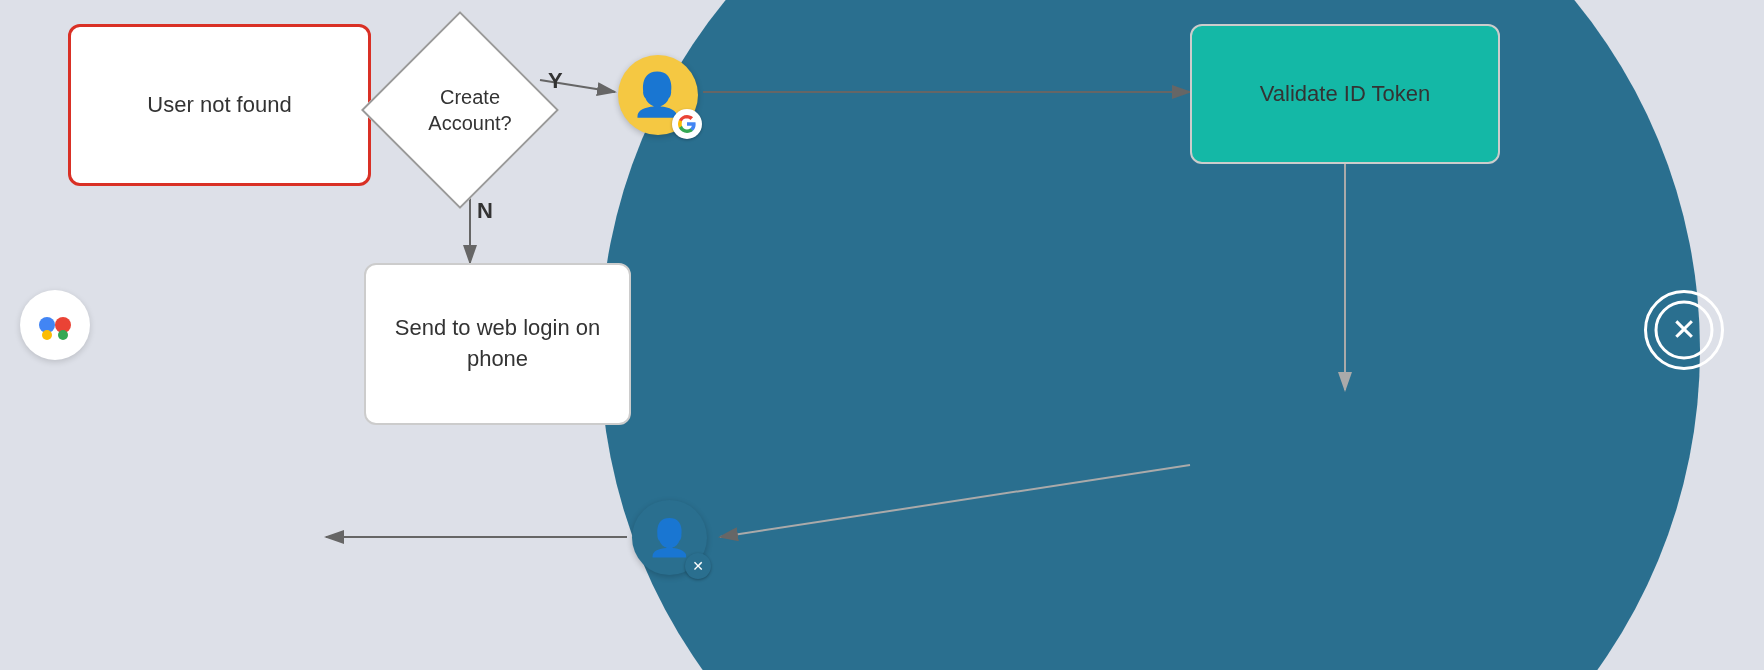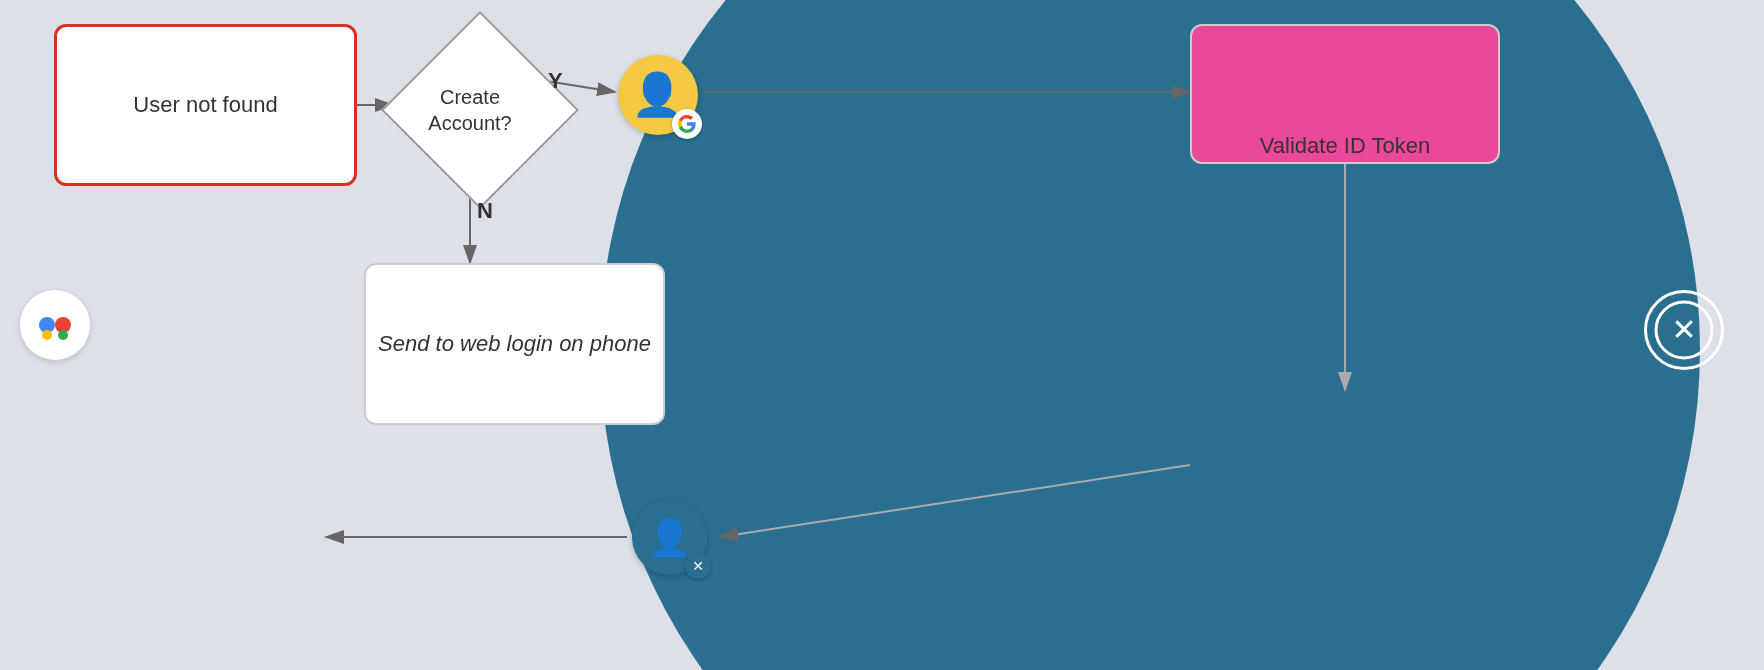--- a/index.html
+++ b/index.html
@@ -46,73 +46,71 @@
       align-items: center;
       justify-content: center;
       text-align: center;
       font-size: 22px;
       font-weight: 400;
       color: #333;
       line-height: 1.4;
     }
 
     .box-user-not-found {
-      left: 54px;
+      left: 68px;
       top: 24px;
       width: 303px;
       height: 162px;
       border: 3px solid #d93025;
     }
 
     .box-send-to-web {
       left: 364px;
       top: 263px;
-      width: 301px;
+      width: 267px;
       height: 162px;
       border: 2px solid #ccc;
-      font-style: italic;
     }
 
     .box-save-token {
       left: 54px;
       top: 480px;
       width: 272px;
       height: 120px;
       border: 2px solid #ccc;
     }
 
     .box-validate-id {
       left: 1190px;
       top: 24px;
       width: 310px;
       height: 140px;
       border: 2px solid #ccc;
-      background: #ec4899;
-      align-items: flex-end;
+      background: #14b8a6;
     }
 
     .box-create-account {
       left: 1190px;
       top: 390px;
       width: 330px;
       height: 150px;
       border: 2px solid #ccc;
       background: white;
     }
 
     
     .diamond-container {
       position: absolute;
       left: 390px;
       top: 20px;
       width: 160px;
       height: 180px;
       display: flex;
       align-items: center;
-      justify-content: flex-end;
+      justify-content: flex-start;
     }
 
     .diamond {
       width: 140px;
       height: 140px;
       background: white;
       border: 2px solid #999;
       transform: rotate(45deg);
       position: relative;
     }

